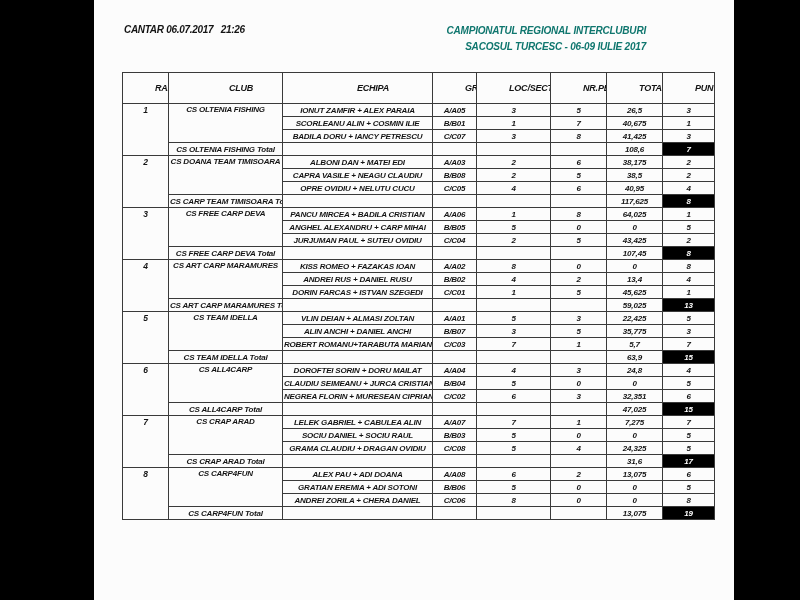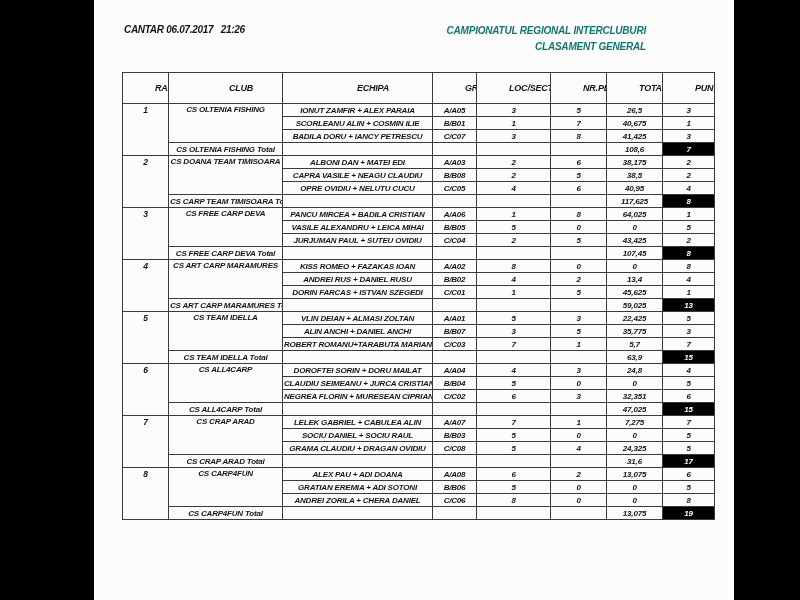--- a/index.html
+++ b/index.html
@@ -49,21 +49,21 @@
 </style>
 </head>
 <body>
 
 <div class="page">
 
   <div class="timestamp">CANTAR 06.07.2017   21:26</div>
 
   <div class="titles">
     <div class="tline">CAMPIONATUL REGIONAL INTERCLUBURI</div>
-    <div class="tline">CLASAMENT GENERAL</div>
+    <div class="tline">SACOSUL TURCESC - 06-09 IULIE 2017</div>
   </div>
 
   <table class="results">
     <colgroup>
       <col style="width:46px">
         <col style="width:114px">
         <col style="width:150px">
         <col style="width:44px">
       <col style="width:74px">
         <col style="width:56px">
@@ -157,21 +157,21 @@
           <td rowspan="4" class="rank-col">3</td>
           <td rowspan="3" class="club-col">CS FREE CARP DEVA</td>
           <td>PANCU MIRCEA + BADILA CRISTIAN</td>
           <td>A/A06</td>
           <td>1</td>
           <td>8</td>
           <td>64,025</td>
           <td>1</td>
         </tr>
         <tr>
-          <td>VASILE ALEXANDRU + LEICA MIHAI</td>
+          <td>ANGHEL ALEXANDRU + CARP MIHAI</td>
           <td>B/B05</td>
           <td>5</td>
           <td>0</td>
           <td>0</td>
           <td>5</td>
         </tr>
         <tr>
           <td>JURJUMAN PAUL + SUTEU OVIDIU</td>
           <td>C/C04</td>
           <td>2</td>

